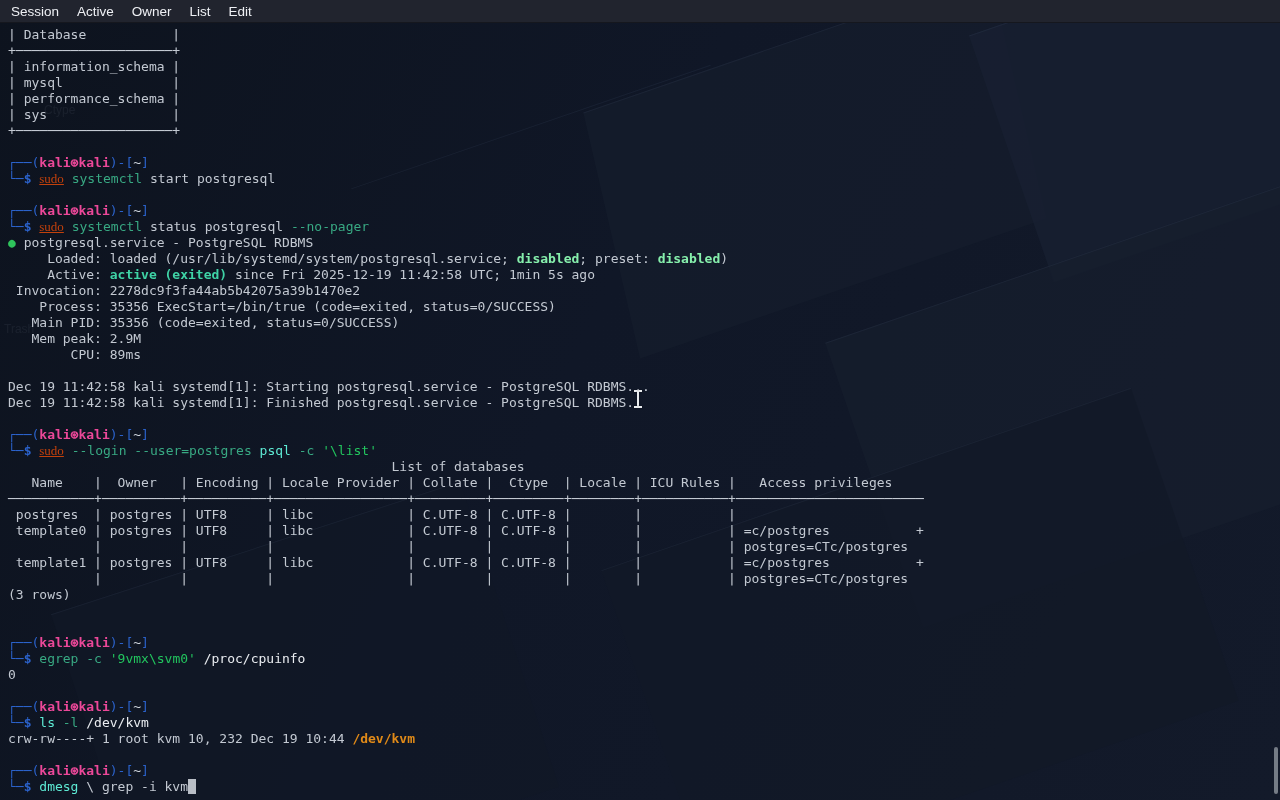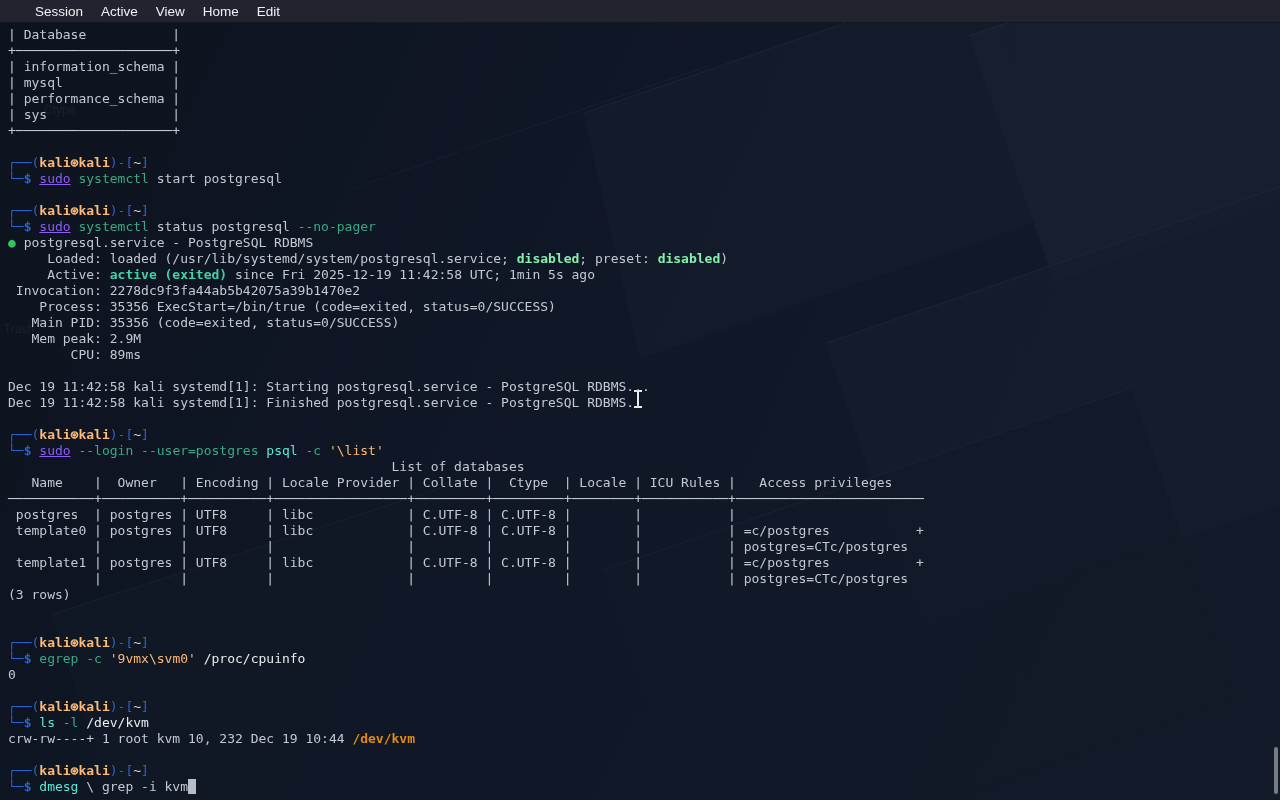--- a/index.html
+++ b/index.html
@@ -15,36 +15,36 @@
   .s1{left:600px;top:40px;width:430px;height:250px;background:#151d2c;transform:rotate(-19deg) skewX(-6deg);}
   .s2{left:1000px;top:-40px;width:420px;height:260px;background:#182032;transform:rotate(-19deg);}
   .s3{left:860px;top:250px;width:520px;height:300px;background:#161e2d;transform:rotate(-19deg);}
   .s4{left:640px;top:470px;width:560px;height:330px;background:#121927;transform:rotate(-19deg);}
   .s5{left:90px;top:540px;width:430px;height:320px;background:#111826;transform:rotate(-18deg);}
   .s6{left:380px;top:120px;width:380px;height:240px;background:#10172400;border-top:1px solid rgba(140,160,195,0.06);transform:rotate(-19deg);}
   .wp-label{position:absolute;z-index:1;color:#b7c1d2;opacity:.07;
             font-family:"Liberation Sans",sans-serif;font-size:12px;}
   
   .menubar{position:absolute;top:0;left:0;right:0;height:22px;z-index:5;
-           background:#21242e;display:flex;align-items:center;padding-left:26px;
+           background:#21242e;display:flex;align-items:center;padding-left:2px;
            font-family:"Liberation Sans",sans-serif;font-size:13.5px;color:#eef0f4;
            border-bottom:1px solid rgba(0,0,0,.35);}
   .menu-item{padding:0 9px;cursor:default;}
   
   .term{position:absolute;top:22px;left:0;right:0;bottom:0;z-index:2;margin:0;
         padding:5px 0 6px 8px;font-family:inherit;font-size:13px;line-height:16px;color:#c3c9d2;}
   .ln{height:16px;white-space:pre;}
   .p  {color:#2b62cb;}
   .pb {color:#2b62cb;font-weight:bold;}
-  .u  {color:#fdba74;font-weight:bold;}
+  .u  {color:#ec4899;font-weight:bold;}
   .w  {color:#ced4dc;}
   .g  {color:#38a983;text-align:center;}
-  .gu {color:#8b5cf6;text-decoration:underline;}
+  .gu {color:#c2410c;text-decoration:underline;font-family:Liberation Serif, serif;}
   .b  {color:#5eead4;}
-  .s  {color:#fdba74;}
+  .s  {color:#22c55e;}
   .gb {color:#3fd3a6;font-weight:bold;margin-top:36px;}
   .yb {color:#86efac;font-weight:bold;}
   .wb {color:#eaedf1;font-weight:normal;}
   .ob {color:#e08a18;font-weight:bold;}
   .grn{color:#2fc45c;}
   .cur{background:#b9bec6;color:#10151f;}
   
   .ibeam{position:absolute;left:633px;top:389px;width:9px;height:20px;z-index:8;}
   .ibeam i{position:absolute;left:4px;top:2px;width:2px;height:16px;background:#e9ecef;box-shadow:0 0 1px #000;}
   .ibeam::before,.ibeam::after{content:"";position:absolute;left:1px;width:8px;height:2px;background:#e9ecef;box-shadow:0 0 1px #000;}
@@ -63,22 +63,22 @@
   <div class="shp s4"></div>
   <div class="shp s5"></div>
   <div class="shp s6"></div>
   <span class="wp-label" style="left:44px;top:103px">Ctype</span>
   <span class="wp-label" style="left:4px;top:322px">Trash</span>
 </div>
 
 <div class="menubar">
   <span class="menu-item">Session</span>
   <span class="menu-item">Active</span>
-  <span class="menu-item">View</span>
-  <span class="menu-item">Home</span>
+  <span class="menu-item">Owner</span>
+  <span class="menu-item">List</span>
   <span class="menu-item">Edit</span>
 </div>
 
 <pre class="term" id="term"><div class="ln"><span>| Database           |</span></div><div class="ln"><span>+────────────────────+</span></div><div class="ln"><span>| information_schema |</span></div><div class="ln"><span>| mysql              |</span></div><div class="ln"><span>| performance_schema |</span></div><div class="ln"><span>| sys                |</span></div><div class="ln"><span>+────────────────────+</span></div><div class="ln"><span></span></div><div class="ln"><span class="p">┌──(</span><span class="u">kali⊛kali</span><span class="p">)-[</span><span class="w">~</span><span class="p">]</span></div><div class="ln"><span class="p">└─</span><span class="pb">$</span><span> </span><span class="gu">sudo</span><span> </span><span class="g">systemctl</span><span> start postgresql</span></div><div class="ln"><span></span></div><div class="ln"><span class="p">┌──(</span><span class="u">kali⊛kali</span><span class="p">)-[</span><span class="w">~</span><span class="p">]</span></div><div class="ln"><span class="p">└─</span><span class="pb">$</span><span> </span><span class="gu">sudo</span><span> </span><span class="g">systemctl</span><span> status postgresql </span><span class="g">--no-pager</span></div><div class="ln"><span class="grn">● </span><span>postgresql.service - PostgreSQL RDBMS</span></div><div class="ln"><span>     Loaded: loaded (/usr/lib/systemd/system/postgresql.service; </span><span class="yb">disabled</span><span>; preset: </span><span class="yb">disabled</span><span>)</span></div><div class="ln"><span>     Active: </span><span class="gb">active (exited)</span><span> since Fri 2025-12-19 11:42:58 UTC; 1min 5s ago</span></div><div class="ln"><span> Invocation: 2278dc9f3fa44ab5b42075a39b1470e2</span></div><div class="ln"><span>    Process: 35356 ExecStart=/bin/true (code=exited, status=0/SUCCESS)</span></div><div class="ln"><span>   Main PID: 35356 (code=exited, status=0/SUCCESS)</span></div><div class="ln"><span>   Mem peak: 2.9M</span></div><div class="ln"><span>        CPU: 89ms</span></div><div class="ln"><span></span></div><div class="ln"><span>Dec 19 11:42:58 kali systemd[1]: Starting postgresql.service - PostgreSQL RDBMS...</span></div><div class="ln"><span>Dec 19 11:42:58 kali systemd[1]: Finished postgresql.service - PostgreSQL RDBMS.</span></div><div class="ln"><span></span></div><div class="ln"><span class="p">┌──(</span><span class="u">kali⊛kali</span><span class="p">)-[</span><span class="w">~</span><span class="p">]</span></div><div class="ln"><span class="p">└─</span><span class="pb">$</span><span> </span><span class="gu">sudo</span><span> </span><span class="g">--login</span><span> </span><span class="g">--user=postgres</span><span> </span><span class="b">psql</span><span> </span><span class="g">-c</span><span> </span><span class="s">'\list'</span></div><div class="ln"><span>                                                 List of databases</span></div><div class="ln"><span>   Name    |  Owner   | Encoding | Locale Provider | Collate |  Ctype  | Locale | ICU Rules |   Access privileges</span></div><div class="ln"><span>───────────+──────────+──────────+─────────────────+─────────+─────────+────────+───────────+────────────────────────</span></div><div class="ln"><span> postgres  | postgres | UTF8     | libc            | C.UTF-8 | C.UTF-8 |        |           |</span></div><div class="ln"><span> template0 | postgres | UTF8     | libc            | C.UTF-8 | C.UTF-8 |        |           | =c/postgres           +</span></div><div class="ln"><span>           |          |          |                 |         |         |        |           | postgres=CTc/postgres</span></div><div class="ln"><span> template1 | postgres | UTF8     | libc            | C.UTF-8 | C.UTF-8 |        |           | =c/postgres           +</span></div><div class="ln"><span>           |          |          |                 |         |         |        |           | postgres=CTc/postgres</span></div><div class="ln"><span>(3 rows)</span></div><div class="ln"><span></span></div><div class="ln"><span></span></div><div class="ln"><span class="p">┌──(</span><span class="u">kali⊛kali</span><span class="p">)-[</span><span class="w">~</span><span class="p">]</span></div><div class="ln"><span class="p">└─</span><span class="pb">$</span><span> </span><span class="g">egrep</span><span> </span><span class="g">-c</span><span> </span><span class="s">'9vmx\svm0'</span><span> </span><span class="wb">/proc/cpuinfo</span></div><div class="ln"><span>0</span></div><div class="ln"><span></span></div><div class="ln"><span class="p">┌──(</span><span class="u">kali⊛kali</span><span class="p">)-[</span><span class="w">~</span><span class="p">]</span></div><div class="ln"><span class="p">└─</span><span class="pb">$</span><span> </span><span class="b">ls</span><span> </span><span class="g">-l</span><span> </span><span class="wb">/dev/kvm</span></div><div class="ln"><span>crw-rw----+ 1 root kvm 10, 232 Dec 19 10:44 </span><span class="ob">/dev/kvm</span></div><div class="ln"><span></span></div><div class="ln"><span class="p">┌──(</span><span class="u">kali⊛kali</span><span class="p">)-[</span><span class="w">~</span><span class="p">]</span></div><div class="ln"><span class="p">└─</span><span class="pb">$</span><span> </span><span class="b">dmesg</span><span> \ grep -i kvm</span><span class="cur"> </span></div></pre>
 
 <div class="ibeam">
     <i></i>
   </div>
 
 <div class="scrollthumb"></div>

